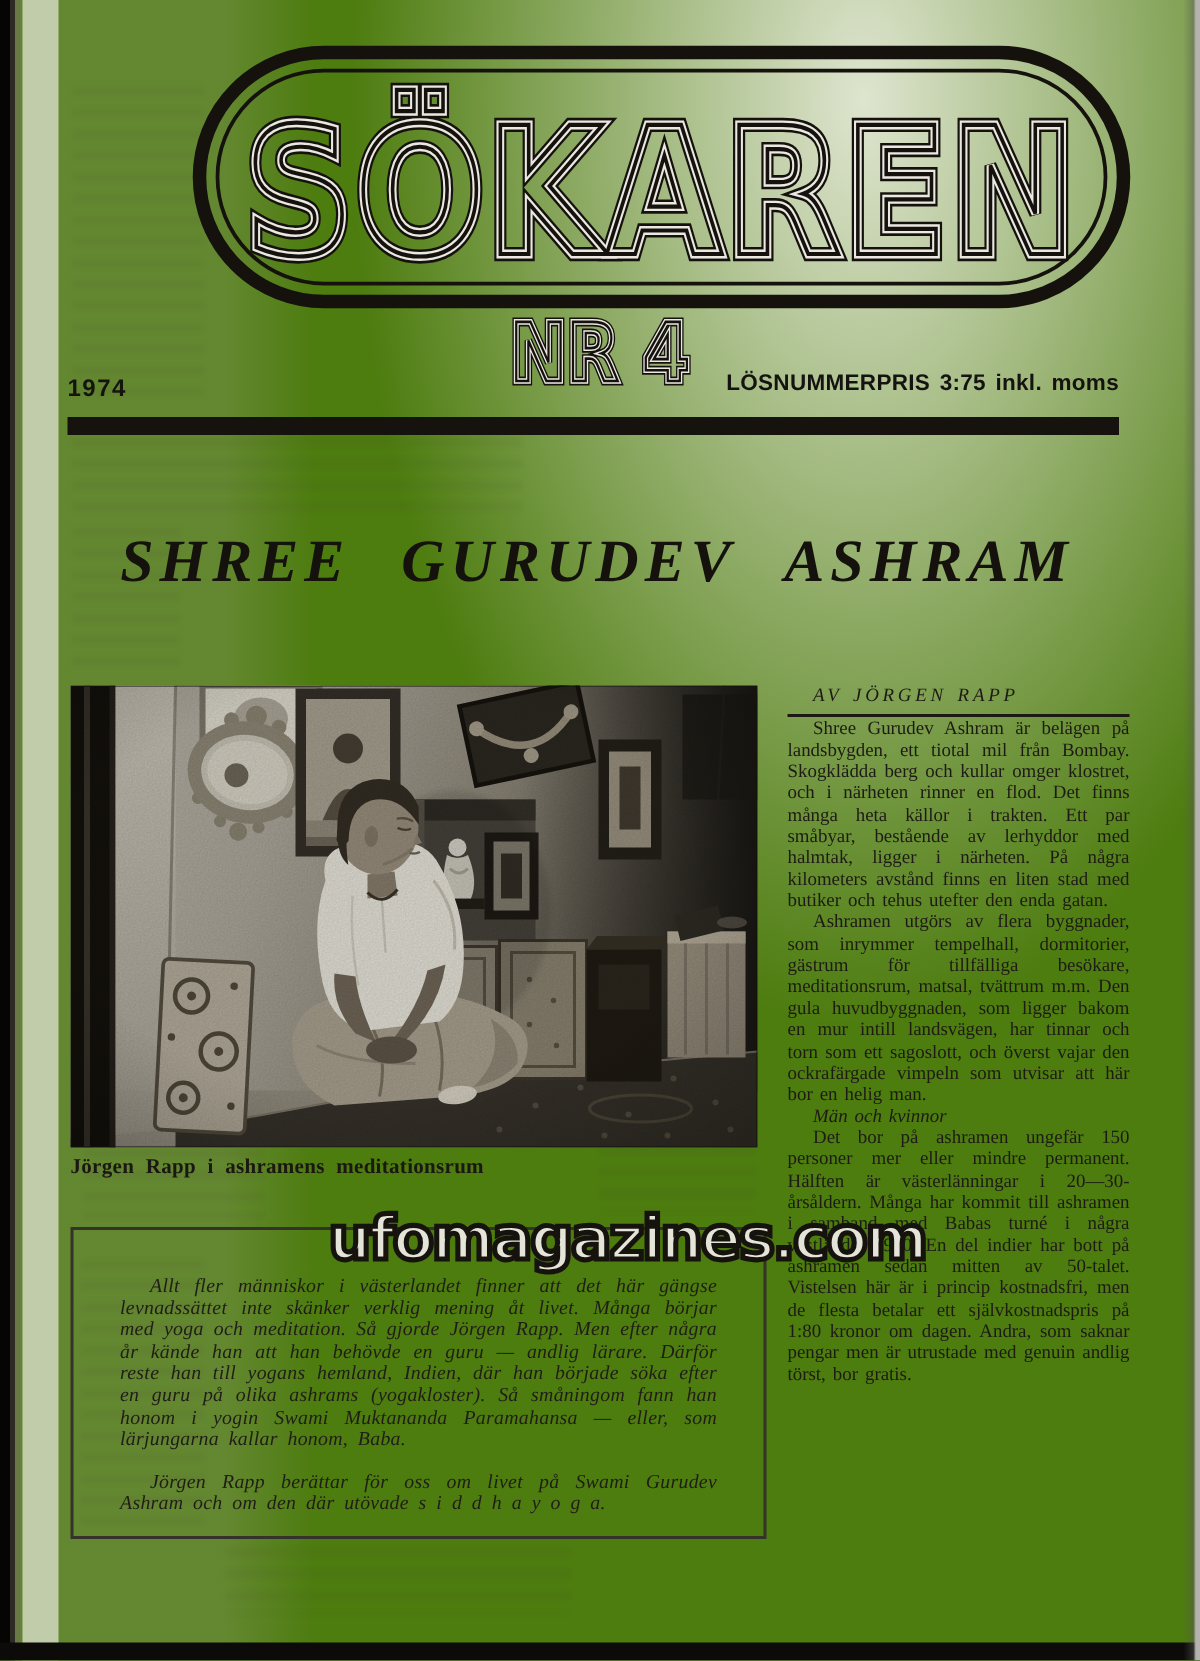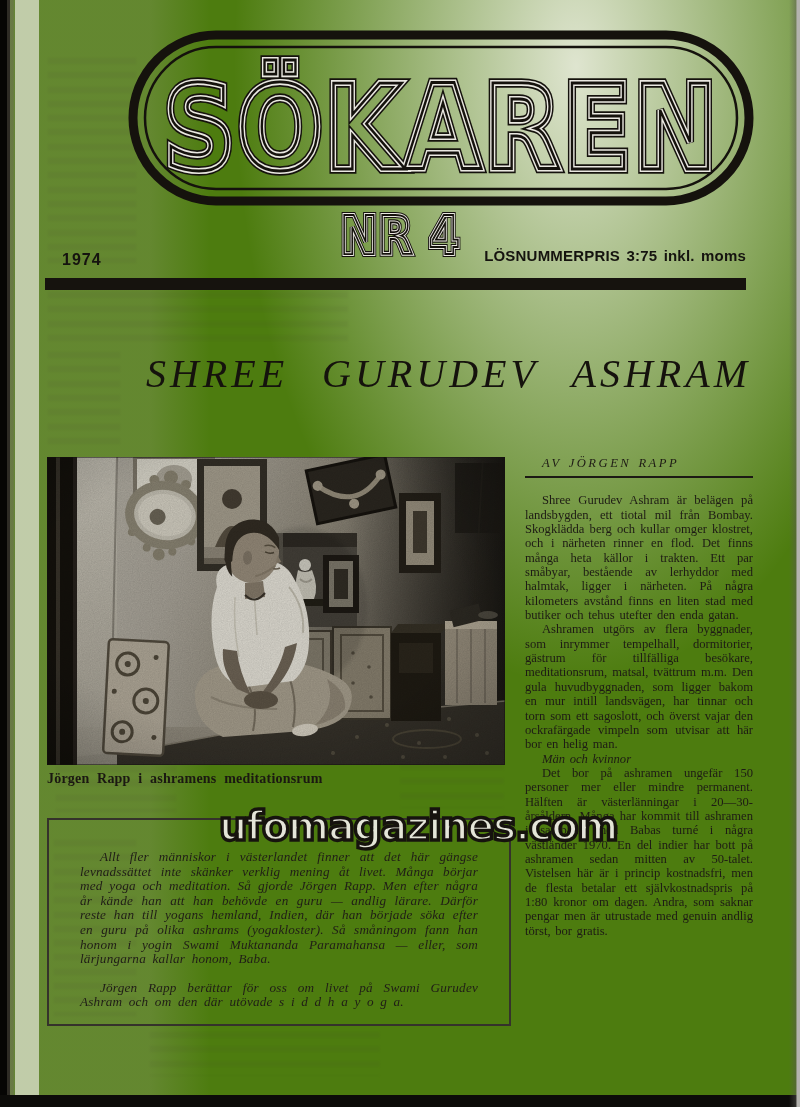--- a/index.html
+++ b/index.html
@@ -16,42 +16,42 @@
   .edge-right{position:absolute;left:789px;top:0;width:11px;height:1107px;
     background:linear-gradient(90deg,rgba(0,0,0,0),rgba(90,88,84,.45) 60%,#b4b3af 75%);}
   
   .ghost{position:absolute;background:repeating-linear-gradient(180deg,
       rgba(72,64,50,.14) 0 6px, rgba(0,0,0,0) 6px 14.3px);
     filter:blur(1.3px);opacity:.5;pointer-events:none;}
   
   .logo-svg{position:absolute;left:128px;top:30px;}
   .nr-svg{position:absolute;left:334px;top:204px;}
   .year{position:absolute;left:45px;top:251px;font-family:"Liberation Sans",sans-serif;
-    font-weight:bold;font-size:16px;letter-spacing:1px;color:#15130f;margin-left:17px;}
+    font-weight:bold;font-size:16px;letter-spacing:1px;color:#15130f;}
   .price{position:absolute;right:54px;top:247px;font-family:"Liberation Sans",sans-serif;
     font-weight:bold;font-size:15px;letter-spacing:.2px;word-spacing:2px;color:#15130f;}
   .rule-bar{position:absolute;left:45px;top:278px;width:701px;height:12px;background:#16130e;}
   
-  .title{position:absolute;left:45px;top:352px;width:706px;text-align:right;
-    font-weight:normal;font-style:italic;font-size:40px;line-height:44px;
+  .title{position:absolute;left:45px;top:352px;width:706px;text-align:center;
+    font-weight:bold;font-style:italic;font-size:40px;line-height:44px;
     letter-spacing:4px;word-spacing:20px;color:#15120d;}
   .photo{position:absolute;left:47px;top:457px;width:458px;height:308px;}
   .caption{position:absolute;left:47px;top:771px;width:458px;
     font-weight:bold;font-size:14px;letter-spacing:.2px;word-spacing:4px;color:#1b1812;}
   .intro-box{position:absolute;left:47px;top:818px;width:464px;height:208px;
     border:2px solid #35322b;box-sizing:border-box;padding:16px 17px 10px 17px;}
   .intro-box p{margin:14px;font-style:italic;font-size:13.2px;line-height:14.6px;
     text-align:justify;word-spacing:3px;letter-spacing:.2px;color:#201d17;text-indent:20px;}
   .intro-box p + p{margin-top:9px;}
   .col-right{position:absolute;left:525px;top:456px;width:228px;color:#1e1b15;}
   .byline{font-style:italic;font-size:14px;letter-spacing:2.5px;word-spacing:5px;margin:0;}
   .byline-rule{height:2px;background:#1c1914;margin-top:6px;}
   .col-right p{margin:0;font-size:12.6px;line-height:14.35px;text-align:justify;
     word-spacing:1.5px;text-indent:17px;}
-  .col-right p.first{margin-top:15px;}
+  .col-right p.first{}
   .subhead{font-style:italic;font-size:12.8px;line-height:14px;text-indent:17px;margin-top:13px;}
   
   .watermark{position:absolute;left:219px;top:803px;z-index:30;
     font-family:"DejaVu Sans",sans-serif;font-weight:bold;font-size:40px;letter-spacing:-1.5px;
     color:rgba(236,235,228,.95);-webkit-text-stroke:3.4px #16130e;pointer-events:none;}
   svg text{font-family:"DejaVu Sans",sans-serif;font-weight:bold;}
 </style>
 </head>
 <body>
 

